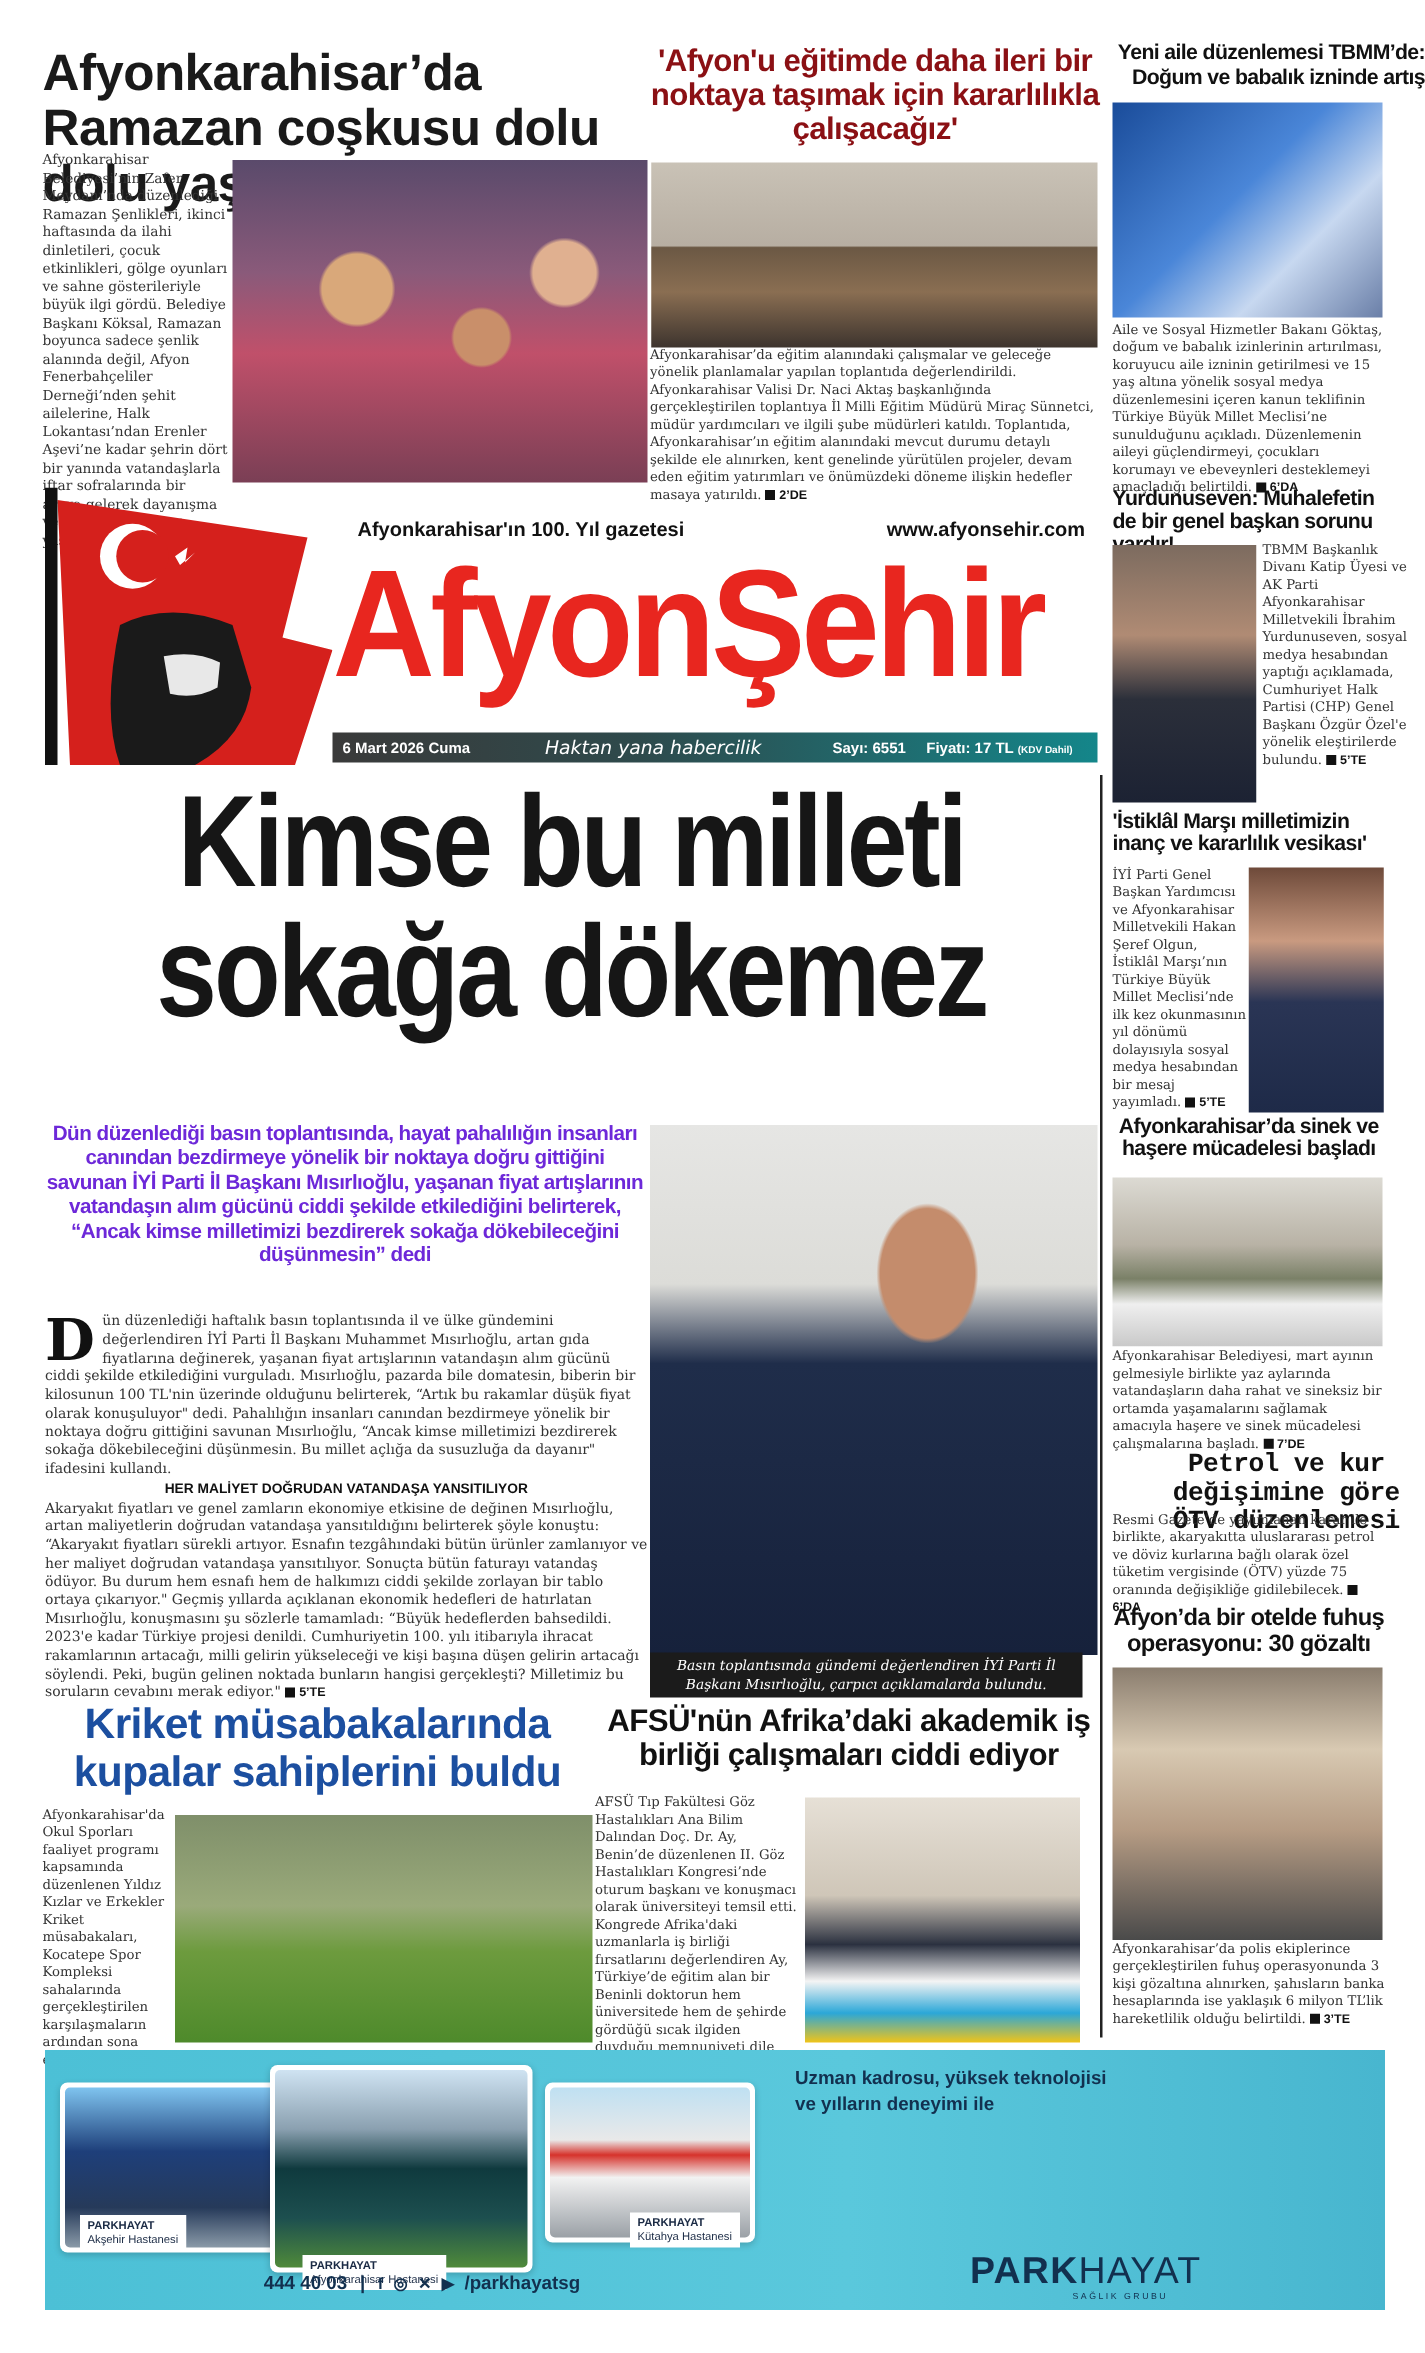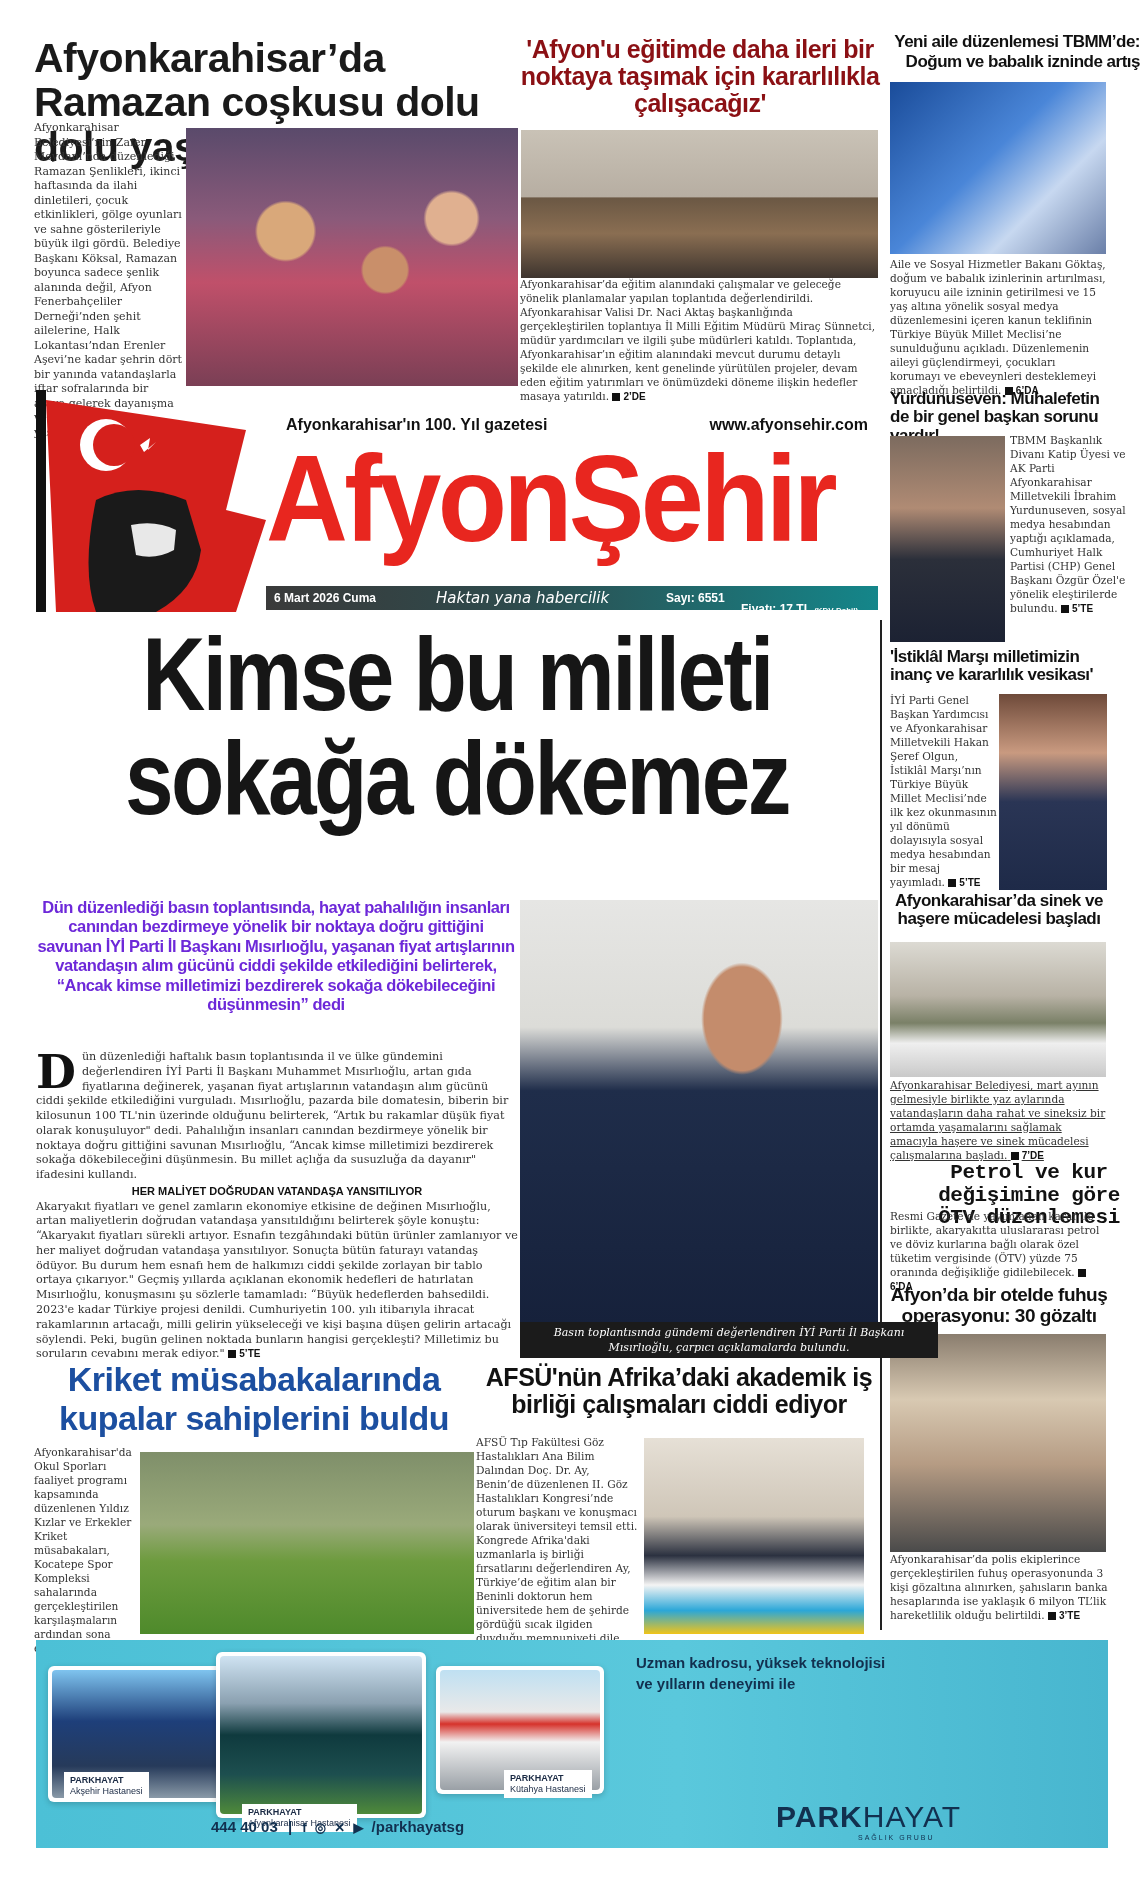--- a/index.html
+++ b/index.html
@@ -37,52 +37,52 @@
   #rc-2-photo { left: 890px; top: 436px; width: 115px; height: 206px;
     background: linear-gradient(180deg, #7c6b5f 0%, #b08b74 35%, #2b2f3a 60%, #1c2233 100%); }
   #rc-2-body { left: 1010px; top: 434px; width: 128px; font-size: 10.6px; }
   #rc-3-title { left: 890px; top: 648px; width: 218px; font-size: 17px; color: #111; }
   #rc-3-body { left: 890px; top: 694px; width: 108px; font-size: 10.6px; }
   #rc-3-photo { left: 999px; top: 694px; width: 108px; height: 196px;
     background: linear-gradient(180deg, #6e4a3a 0%, #c99a80 30%, #2a3555 55%, #1e2a48 100%); }
   #rc-4-title { left: 890px; top: 892px; width: 218px; font-size: 17px; color: #111; text-align: center; }
   #rc-4-photo { left: 890px; top: 942px; width: 216px; height: 135px;
     background: linear-gradient(180deg, #dcdad3 0%, #b8b2a5 40%, #7a8067 60%, #efefef 75%, #c9c9c9 100%); }
-  #rc-4-body { left: 890px; top: 1079px; width: 220px; font-size: 10.6px; text-decoration: underline; }
+  #rc-4-body { left: 890px; top: 1079px; width: 220px; font-size: 10.6px; }
   #rc-5-title { left: 920px; top: 1162px; width: 218px; font-size: 21px; color: #111; text-align: center; font-family: Liberation Mono, monospace; }
   #rc-5-body { left: 890px; top: 1210px; width: 220px; font-size: 10.6px; }
   #rc-6-title { left: 890px; top: 1285px; width: 218px; font-size: 19px; color: #111; text-align: center; }
   #rc-6-photo { left: 890px; top: 1334px; width: 216px; height: 218px;
     background: linear-gradient(180deg, #8a7d6e 0%, #d8c9b2 30%, #b59b83 60%, #4a4a4a 100%); }
   #rc-6-body { left: 890px; top: 1553px; width: 220px; font-size: 10.6px; }
   #rc-rule { left: 880px; top: 620px; height: 1010px; }
 
   
   #masthead { left: 36px; top: 390px; width: 842px; height: 222px; }
   #mh-flag { left: 0; top: 0; width: 230px; height: 222px; }
   #mh-tagline-top { left: 250px; top: 26px; font-family: "Liberation Sans", sans-serif; font-weight: 700; font-size: 16px; color: #111; }
   #mh-url { right: 10px; top: 26px; font-family: "Liberation Sans", sans-serif; font-weight: 700; font-size: 16px; color: #111; }
   #mh-logo { left: 230px; top: 48px; width: 610px; font-family: "Liberation Sans", sans-serif; font-weight: 700; font-size: 122px; color: #e8261f; letter-spacing: -4px; line-height: 1; transform: scaleX(0.93); transform-origin: left top; }
   #mh-bar { left: 230px; top: 196px; width: 612px; height: 24px; background: linear-gradient(90deg, #3a3a3a 0%, #2e4a4c 40%, #14868a 100%); color: #fff; font-family: "Liberation Sans", sans-serif; font-size: 12px; font-weight: 700; }
   #mh-date { left: 8px; top: 5px; }
   #mh-slogan { left: 170px; top: 3px; font-family: "DejaVu Sans", sans-serif; font-style: italic; font-weight: 400; font-size: 15px; }
   #mh-issue { left: 400px; top: 5px; }
-  #mh-price { left: 475px; top: 16px; }
+  #mh-price { left: 475px; top: 5px; }
   #mh-kdv { font-size: 8px; }
 
   
   #main-title { left: 36px; top: 622px; width: 842px; font-family: "Liberation Sans", sans-serif; font-weight: 700; font-size: 104px; line-height: 1.0; color: #161616; text-align: center; letter-spacing: -3px; transform: scaleX(0.84); transform-origin: center top; }
   #main-deck { left: 36px; top: 898px; width: 480px; font-family: "Liberation Sans", sans-serif; font-weight: 700; font-size: 16.5px; line-height: 1.18; color: #6d28d9; text-align: center; letter-spacing: -0.4px; }
   #main-body { left: 36px; top: 1050px; width: 482px; font-size: 11.2px; }
   #main-body .dropcap { float: left; font-family: "DejaVu Serif", serif; font-size: 46px; line-height: 0.85; font-weight: 700; margin: 3px 6px 0 0; color: #111; }
   #main-subhead { display: block; text-align: center; font-family: "Liberation Sans", sans-serif; font-weight: 700; font-size: 11px; color: #111; margin: 1px 0; }
   #main-photo { left: 520px; top: 900px; width: 358px; height: 424px;
     background: radial-gradient(ellipse at 62% 28%, #c48c6c 0 12%, transparent 13%),
                 linear-gradient(180deg, #e6e6e4 0%, #dcdcd8 30%, #1f2d4a 45%, #16213b 100%); }
-  #main-caption { left: 520px; top: 1322px; width: 418px; height: 36px; background: #1b1b1b; color: #fff; font-family: "DejaVu Serif", serif; font-style: italic; font-size: 11px; text-align: center; line-height: 1.4; padding-top: 3px; }
+  #main-caption { left: 520px; top: 1322px; width: 346px; height: 36px; background: #1b1b1b; color: #fff; font-family: "DejaVu Serif", serif; font-style: italic; font-size: 11px; text-align: center; line-height: 1.4; padding-top: 3px; }
 
   
   #bl-title { left: 34px; top: 1360px; width: 440px; font-size: 34px; color: #1c4fa0; text-align: center; line-height: 1.14; letter-spacing: -0.5px; }
   #bl-body { left: 34px; top: 1446px; width: 104px; font-size: 10.6px; }
   #bl-photo { left: 140px; top: 1452px; width: 334px; height: 182px;
     background: linear-gradient(180deg, #7f8f6a 0%, #9aaa7a 40%, #6d9b3e 60%, #4e8a2b 100%); }
 
   
   #bm-title { left: 476px; top: 1364px; width: 406px; font-size: 25px; color: #111; text-align: center; }
   #bm-body { left: 476px; top: 1436px; width: 164px; font-size: 10.6px; }

